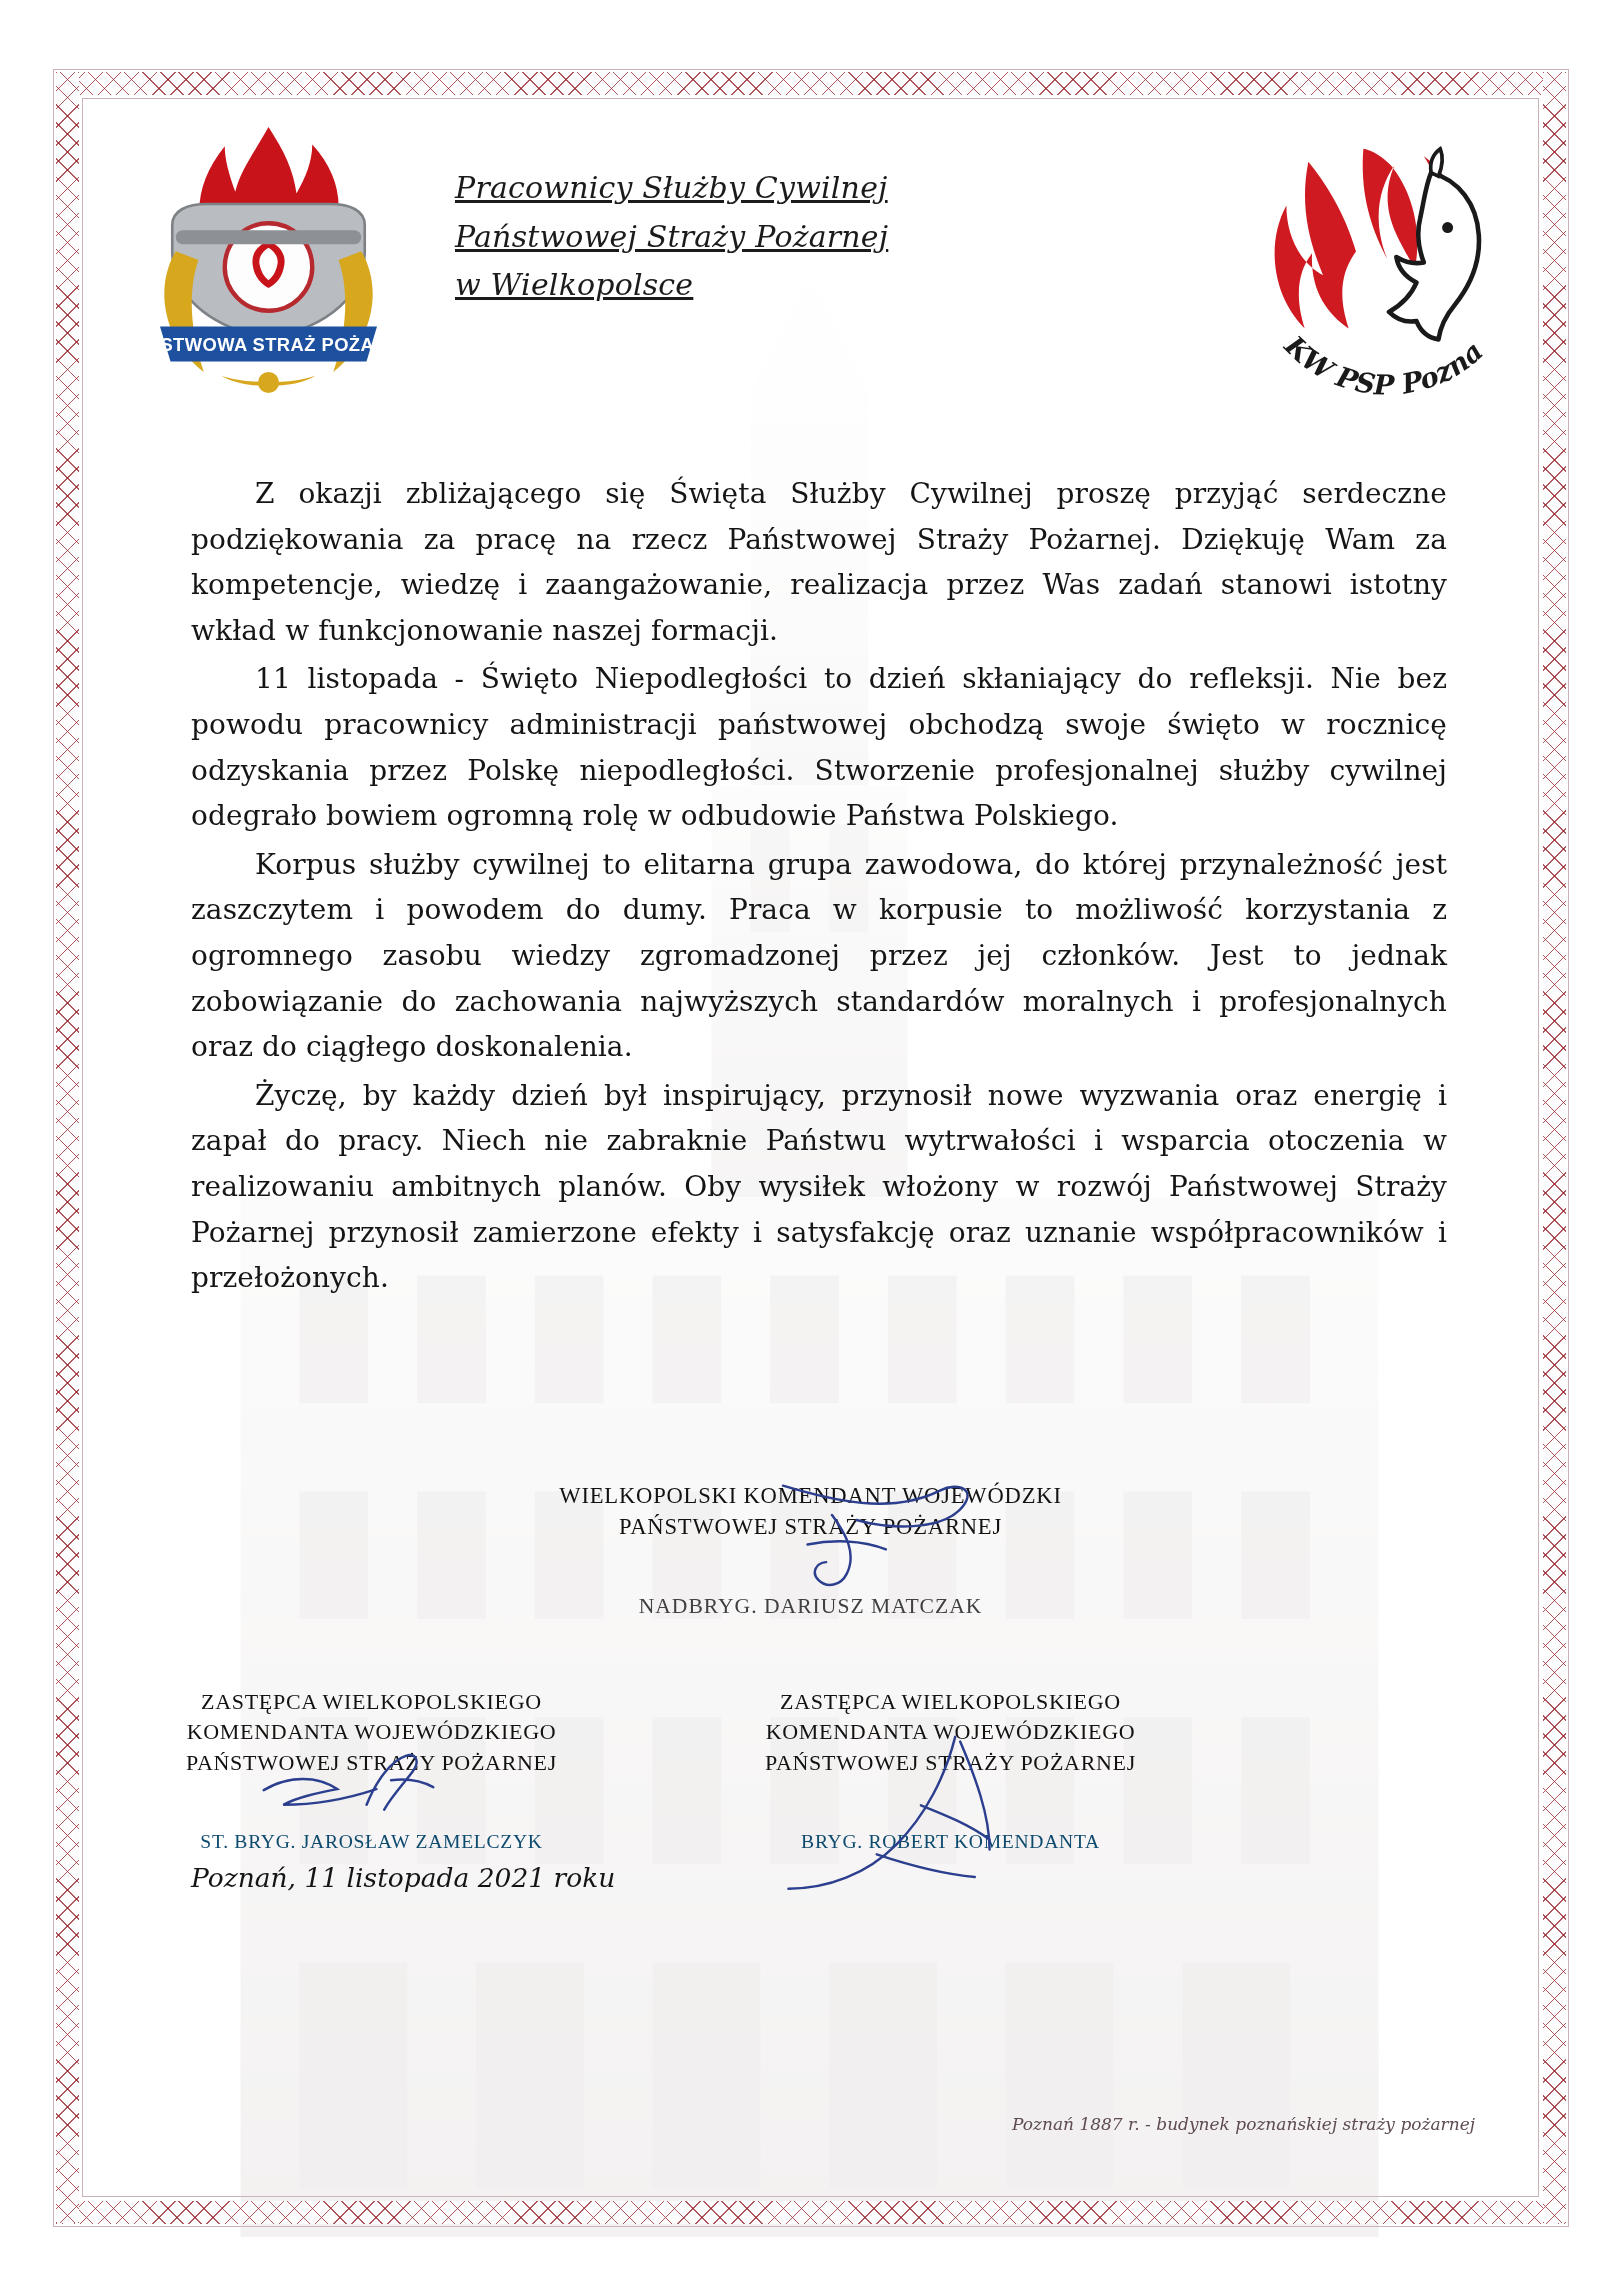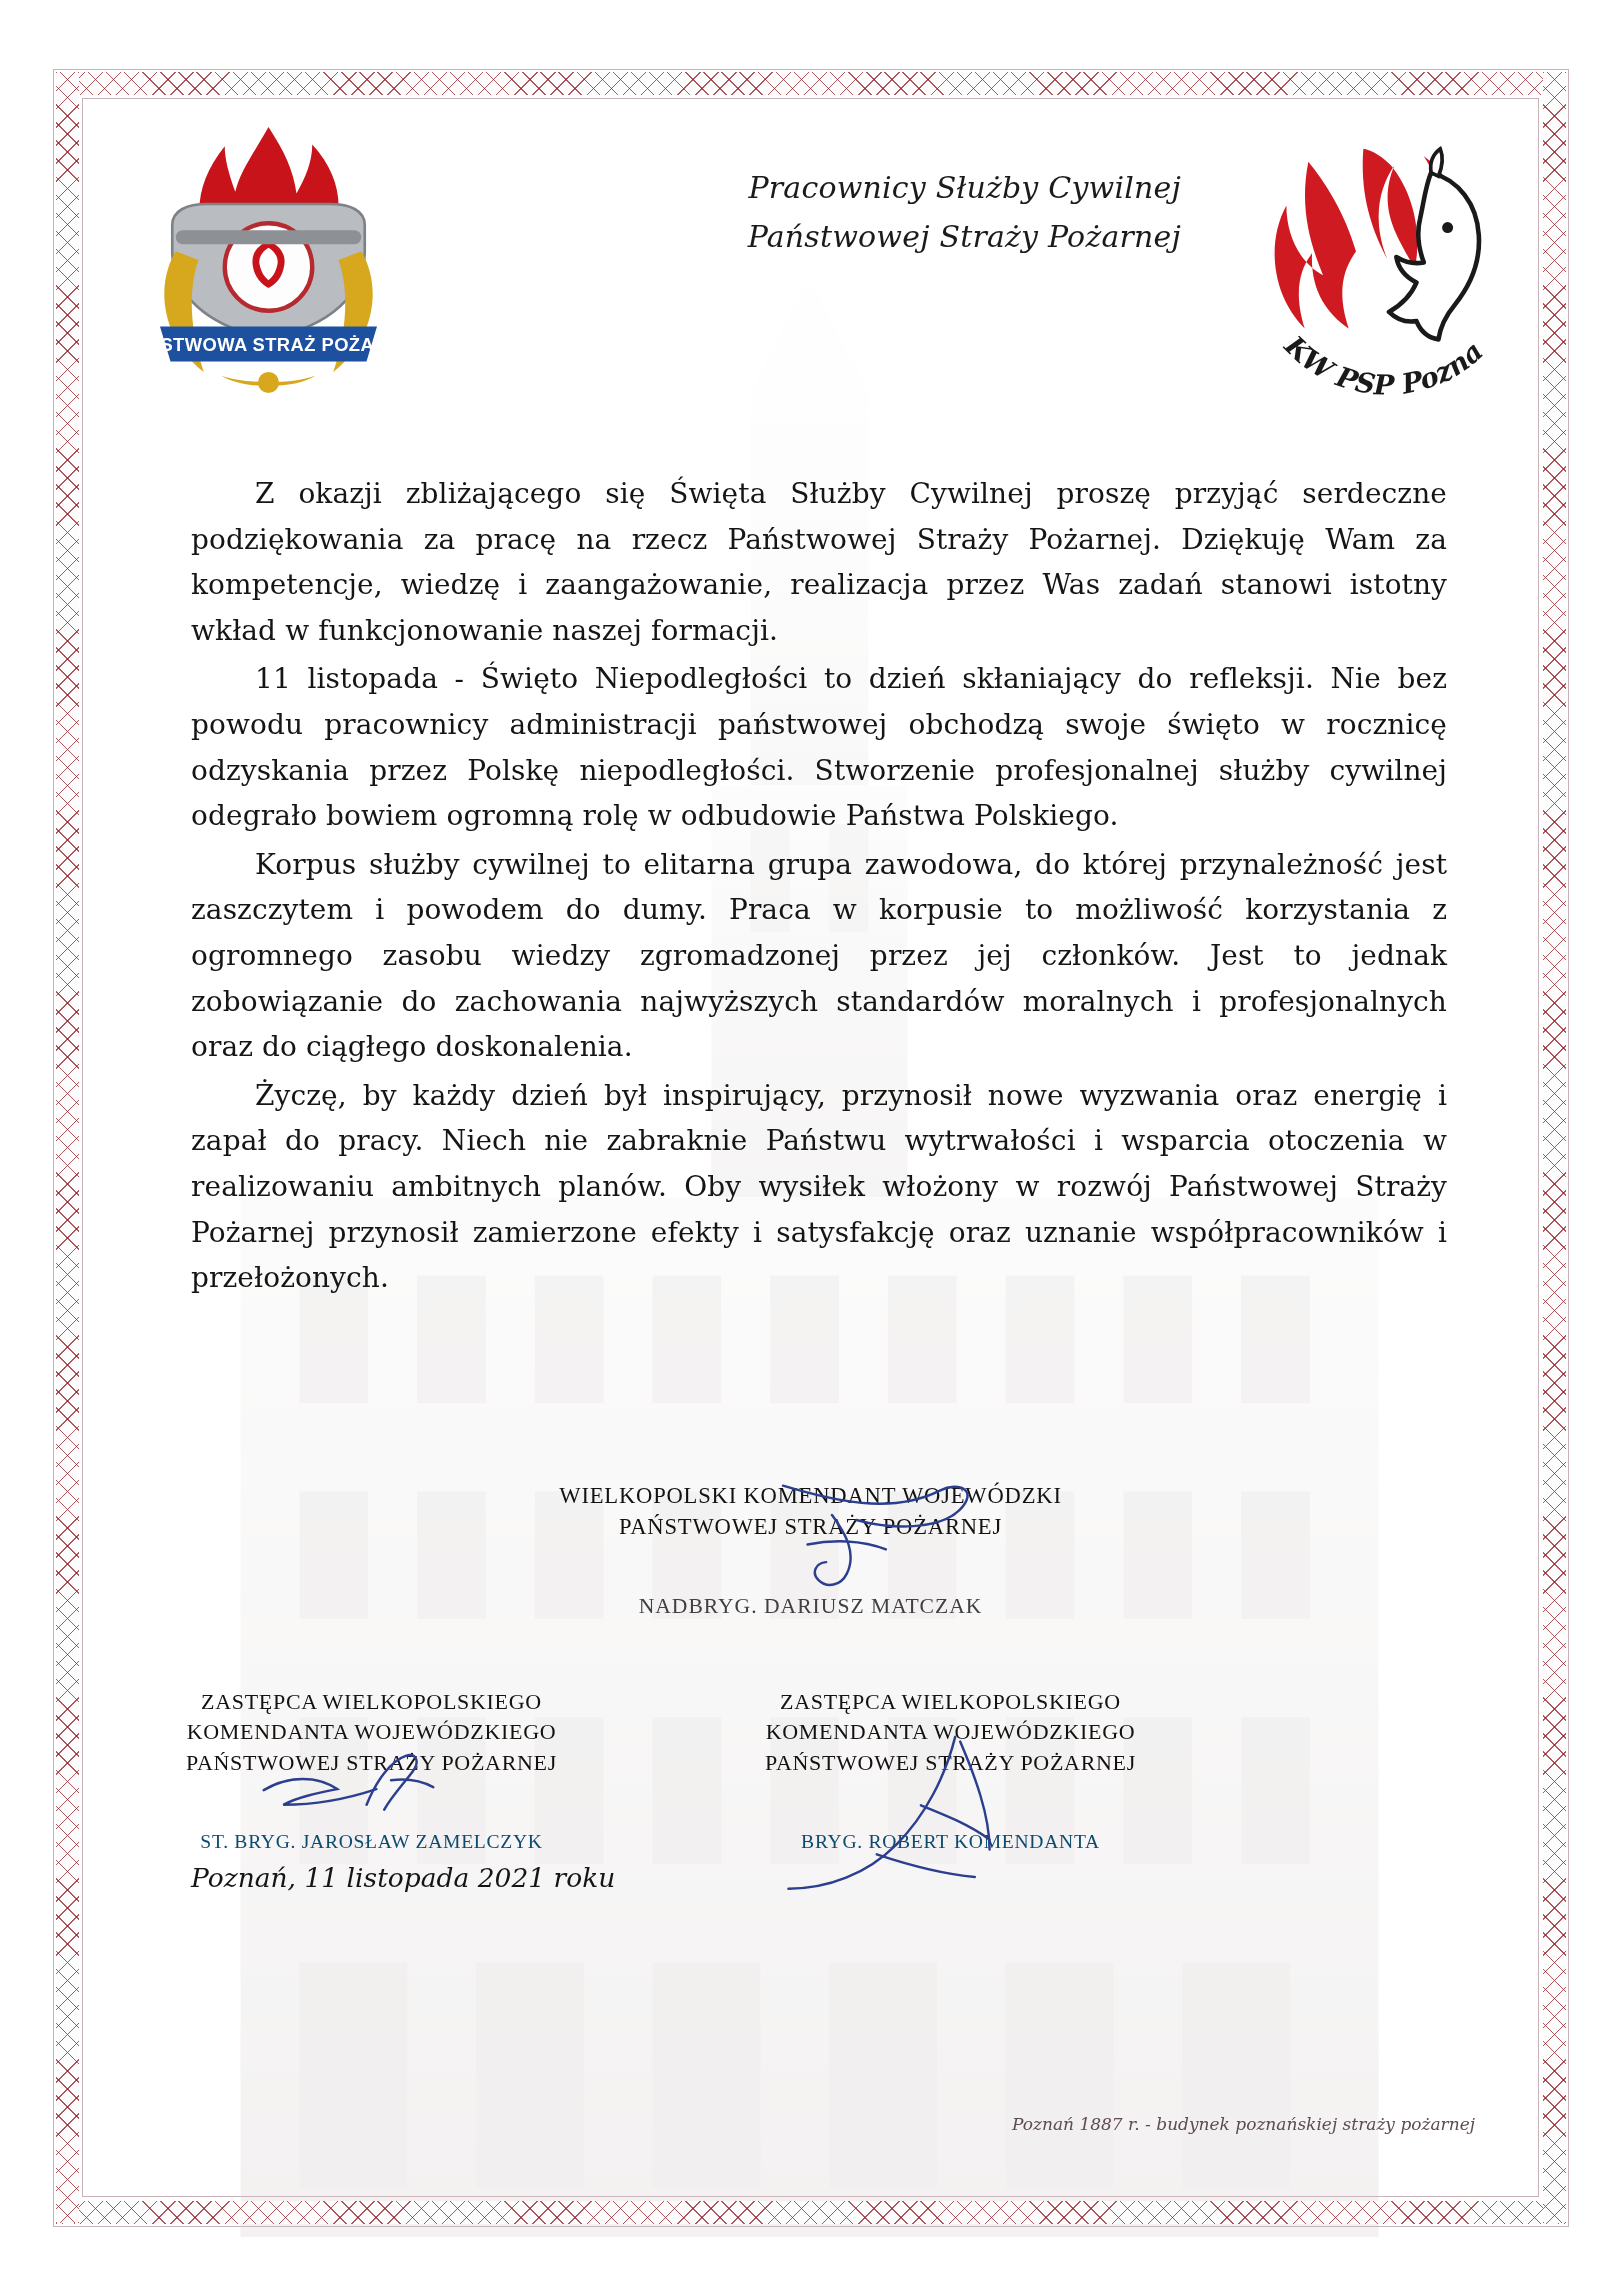--- a/index.html
+++ b/index.html
@@ -88,22 +88,23 @@
     top: 19.6px;
     width: 275px;
     height: 284px;
   }
 
   .header-title {
     position: absolute;
     left: 373px;
     top: 59px;
     width: 726px;
-    text-align: right;
+    text-align: left;
     color: #1b1b1b;
+    text-decoration: underline;
   }
   .header-title div {
     font-family: "DejaVu Serif", serif;
     font-style: italic;
     font-size: 30px;
     line-height: 1.62;
     letter-spacing: 0.2px;
   }
 
   
@@ -319,20 +320,21 @@
 
       <path id="kwarc" d="M40 226 A 150 150 0 0 0 270 252" fill="none"></path>
       <text font-family="DejaVu Serif, serif" font-size="30" font-style="italic" font-weight="bold" fill="#1a1a1a">
         <textPath href="#kwarc" startOffset="8%">KW PSP Poznań</textPath>
       </text>
     </svg>
 
     <div class="header-title">
       <div>Pracownicy Służby Cywilnej</div>
       <div>Państwowej Straży Pożarnej</div>
+      <div>w Wielkopolsce</div>
     </div>
   </div>
 
   <div class="body-text">
     <p>Z okazji zbliżającego się Święta Służby Cywilnej proszę przyjąć serdeczne podziękowania za pracę na rzecz Państwowej Straży Pożarnej. Dziękuję Wam za kompetencje, wiedzę i zaangażowanie, realizacja przez Was zadań stanowi istotny wkład w funkcjonowanie naszej formacji.</p>
     <p>11 listopada - Święto Niepodległości to dzień skłaniający do refleksji. Nie bez powodu pracownicy administracji państwowej obchodzą swoje święto w rocznicę odzyskania przez Polskę niepodległości. Stworzenie profesjonalnej służby cywilnej odegrało bowiem ogromną rolę w odbudowie Państwa Polskiego.</p>
     <p>Korpus służby cywilnej to elitarna grupa zawodowa, do której przynależność jest zaszczytem i powodem do dumy. Praca w korpusie to możliwość korzystania  z ogromnego zasobu wiedzy zgromadzonej przez jej członków. Jest to jednak zobowiązanie do zachowania najwyższych standardów moralnych i profesjonalnych oraz do ciągłego doskonalenia.</p>
     <p>Życzę, by każdy dzień był inspirujący, przynosił nowe wyzwania oraz energię i zapał do pracy. Niech nie zabraknie Państwu wytrwałości i wsparcia otoczenia w realizowaniu ambitnych planów. Oby wysiłek włożony w rozwój Państwowej Straży Pożarnej przynosił zamierzone efekty i satysfakcję oraz uznanie współpracowników i przełożonych.</p>
   </div>
 

